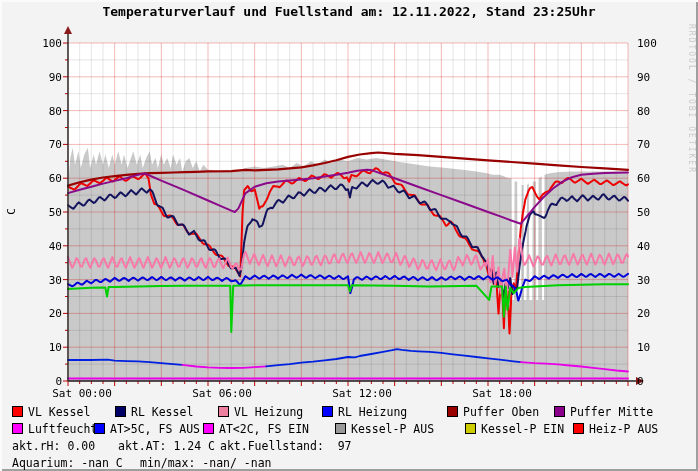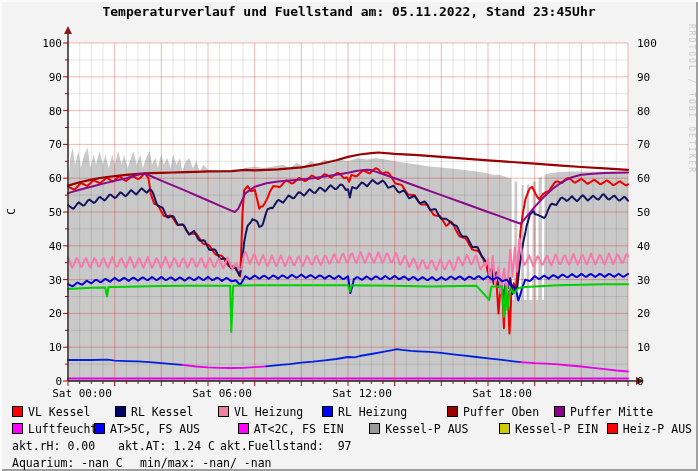--- a/index.html
+++ b/index.html
@@ -24,35 +24,35 @@
   .legend{position:absolute;left:12px;top:403px;width:680px;color:#000;}
   .lrow{display:flex;align-items:center;height:17px;font-size:11.5px;white-space:pre;}
   .item{display:flex;align-items:center;text-align:right;}
   .swatch{width:9px;height:9px;border:1px solid #000;margin-right:5px;flex:none;}
   .lrow[data-row="0"] .item:nth-child(1){width:103px}
   .lrow[data-row="0"] .item:nth-child(2){width:103px}
   .lrow[data-row="0"] .item:nth-child(3){width:104px}
   .lrow[data-row="0"] .item:nth-child(4){width:125px}
   .lrow[data-row="0"] .item:nth-child(5){width:107px}
   .lrow[data-row="1"] .item:nth-child(1){width:82px}
-  .lrow[data-row="1"] .item:nth-child(2){width:144px}
+  .lrow[data-row="1"] .item:nth-child(2){width:109px}
   .lrow[data-row="1"] .item:nth-child(3){width:132px}
   .lrow[data-row="1"] .item:nth-child(4){width:130px}
   .lrow[data-row="1"] .item:nth-child(5){width:108px}
   .lrow[data-row="2"] .item:nth-child(1){width:106px}
   .lrow[data-row="2"] .item:nth-child(2){width:102px}
   .lrow[data-row="2"] .item:nth-child(3){width:119px}
   .lrow[data-row="2"] .item:nth-child(4){width:195px}
   .lrow[data-row="3"] .item:nth-child(1){width:128px}
 </style>
 </head>
 <body>
 
 <div class="screen">
-  <div class="title">Temperaturverlauf und Fuellstand am: 05.11.2022, Stand 23:45Uhr</div>
+  <div class="title">Temperaturverlauf und Fuellstand am: 12.11.2022, Stand 23:25Uhr</div>
   <svg class="chart" id="chartsvg" width="698" height="400">
       <rect x="68" y="43" width="560" height="338" fill="#ffffff"></rect>
       <path d="M68.7,381 L68.7,178.2 L70.3,157.9 L72.7,147.8 L75.0,164.7 L78.5,151.2 L80.8,168.1 L84.3,154.5 L87.8,147.8 L90.2,168.1 L93.7,154.5 L96.0,164.7 L99.5,151.2 L103.0,164.7 L105.3,154.5 L108.8,168.1 L112.3,154.5 L114.7,164.7 L118.2,151.2 L121.7,164.7 L124.0,154.5 L127.5,168.1 L131.0,157.9 L133.3,151.2 L136.8,164.7 L140.3,154.5 L142.7,168.1 L146.2,157.9 L149.7,151.2 L152.0,164.7 L155.5,157.9 L157.8,168.1 L161.3,154.5 L163.7,164.7 L167.2,157.9 L170.7,168.1 L173.0,154.5 L176.5,164.7 L180.0,157.9 L182.3,171.4 L185.8,161.3 L189.3,157.9 L192.8,168.1 L196.3,161.3 L199.8,171.4 L203.3,164.7 L208.0,169.8 L217.3,171.4 L226.7,169.8 L236.0,171.4 L245.3,168.1 L254.7,166.4 L264.0,168.1 L273.3,166.4 L282.7,164.7 L289.7,168.1 L296.7,163.0 L303.7,166.4 L310.7,161.3 L317.7,164.7 L324.7,159.6 L331.7,163.0 L338.7,159.6 L348.0,161.3 L357.3,157.9 L366.7,159.6 L376.0,157.9 L385.3,159.6 L394.7,161.3 L406.3,163.0 L418.0,164.7 L429.7,166.4 L441.3,167.4 L453.0,168.7 L464.7,170.1 L476.3,171.4 L485.7,173.1 L492.7,174.8 L499.7,174.8 L504.3,176.5 L509.0,178.2 L511.3,178.2 L511.8,299.9 L514.1,299.9 L514.6,181.6 L517.2,181.6 L517.6,299.9 L521.1,299.9 L521.6,185.0 L523.5,185.0 L523.9,299.9 L526.5,299.9 L527.0,185.0 L528.8,183.3 L529.3,299.9 L532.3,299.9 L532.8,181.6 L535.8,181.6 L536.3,299.9 L538.2,299.9 L538.6,178.2 L541.7,176.5 L542.1,299.9 L544.0,299.9 L544.5,174.8 L551.0,173.1 L560.3,172.1 L572.0,171.4 L586.0,171.4 L600.0,171.4 L614.0,171.4 L628.0,171.4 L628.0,381 Z" fill="#c9c9c9" stroke="none"></path>
       <line x1="68" y1="43" x2="68" y2="381" stroke="#d00000" stroke-opacity="0.28" stroke-width="1"></line>
       <line x1="79.66666666666667" y1="43" x2="79.66666666666667" y2="381" stroke="#000000" stroke-opacity="0.1" stroke-width="1"></line>
       <line x1="91.33333333333333" y1="43" x2="91.33333333333333" y2="381" stroke="#000000" stroke-opacity="0.1" stroke-width="1"></line>
       <line x1="103" y1="43" x2="103" y2="381" stroke="#000000" stroke-opacity="0.1" stroke-width="1"></line>
       <line x1="114.66666666666666" y1="43" x2="114.66666666666666" y2="381" stroke="#d00000" stroke-opacity="0.28" stroke-width="1"></line>
       <line x1="126.33333333333334" y1="43" x2="126.33333333333334" y2="381" stroke="#000000" stroke-opacity="0.1" stroke-width="1"></line>
       <line x1="138" y1="43" x2="138" y2="381" stroke="#000000" stroke-opacity="0.1" stroke-width="1"></line>

